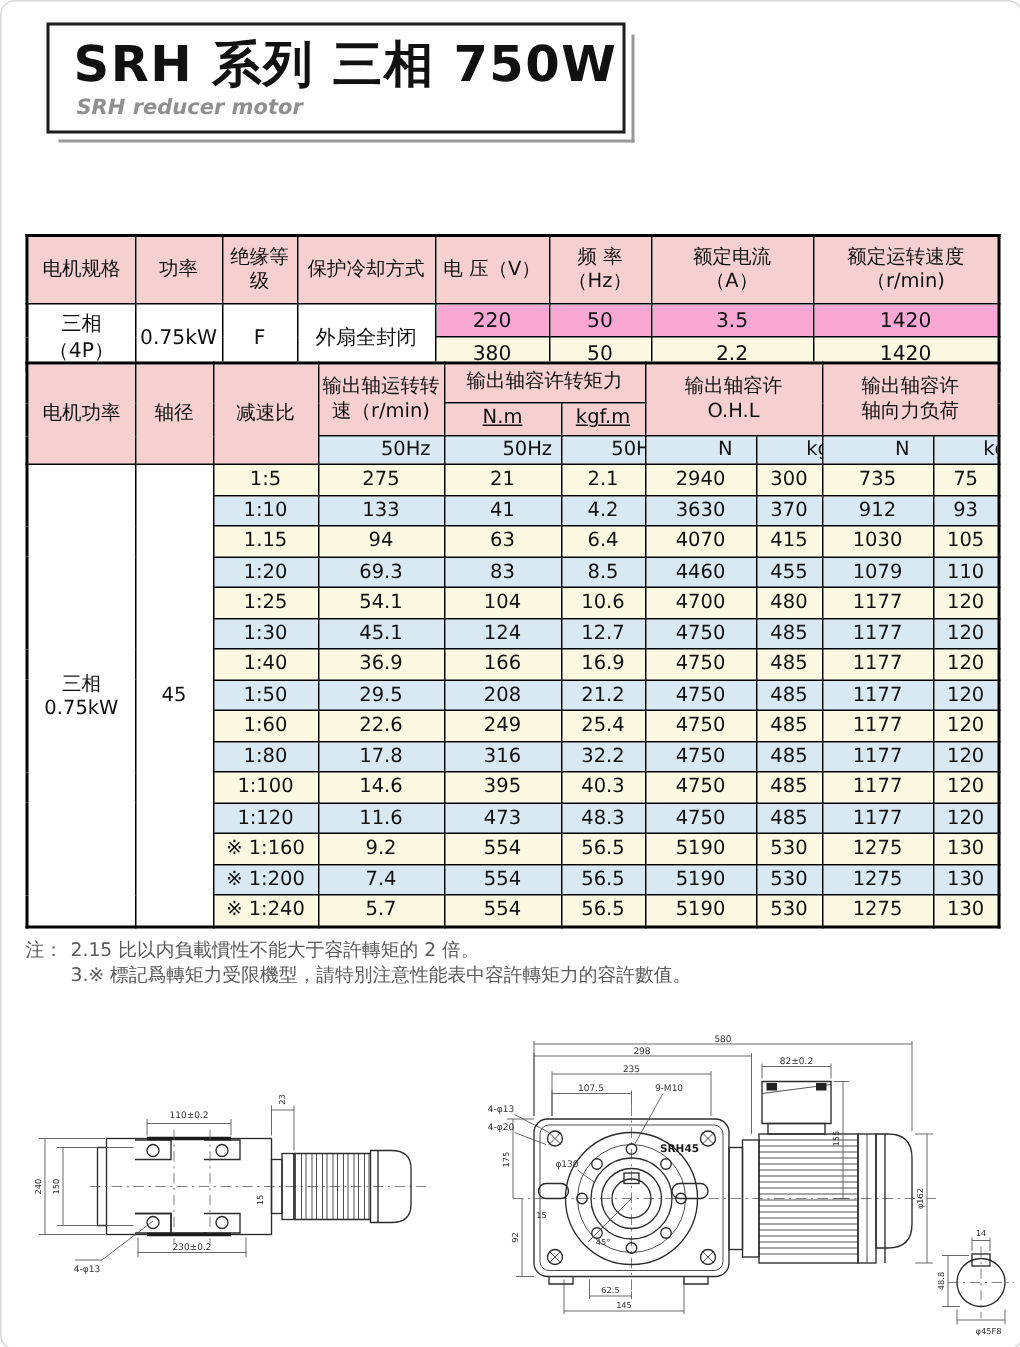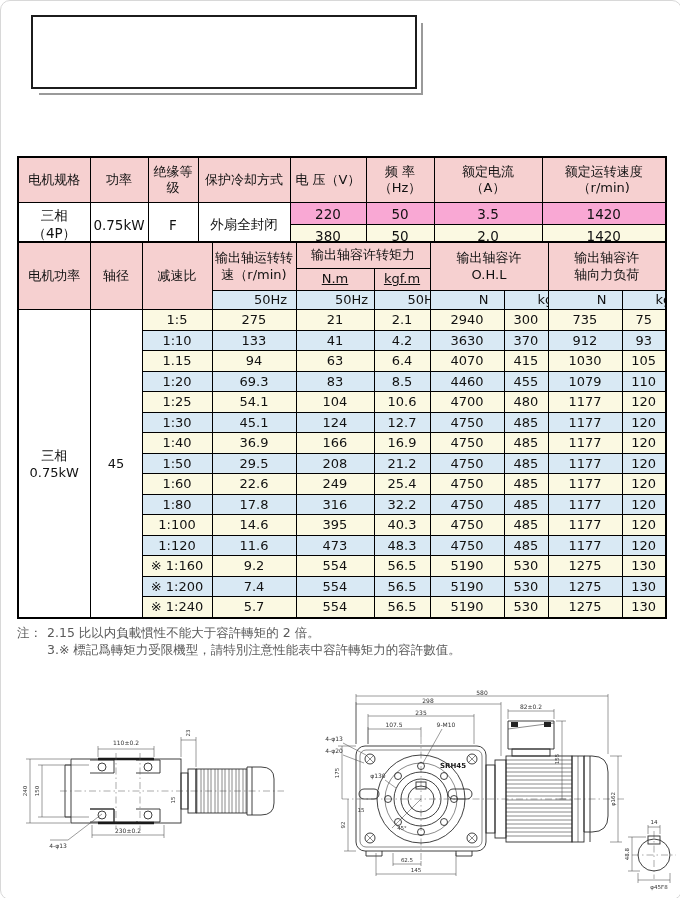--- a/index.html
+++ b/index.html
@@ -47,20 +47,22 @@
   .dts{fill:#333;font-size:5.5px;font-family:"DejaVu Sans",sans-serif;text-anchor:middle;}
   .model{fill:#1a1a1a;font-size:7px;font-weight:bold;font-family:"DejaVu Sans",sans-serif;text-anchor:middle;}
   .caption{position:absolute;left:20px;top:864px;font-size:14px;color:#8a8a8a;}
 </style>
 </head>
 <body>
 
 <div class="page">
 
   <div class="title-box">
+    <div class="title">SRH 系列 三相 750W</div>
+    <div class="subtitle">SRH reducer motor</div>
   </div>
 
   <table class="spec">
     <colgroup>
       <col style="width:72px">
         <col style="width:58px">
         <col style="width:50px">
         <col style="width:92px">
       <col style="width:76px">
         <col style="width:68px">
@@ -90,21 +92,21 @@
         <td rowspan="2" class="w">F</td>
         <td rowspan="2" class="w">外扇全封闭</td>
         <td class="bg-blue">220</td>
         <td class="bg-blue">50</td>
         <td class="bg-blue">3.5</td>
         <td class="bg-blue">1420</td>
       </tr>
       <tr>
         <td class="bg-yellow">380</td>
         <td class="bg-yellow">50</td>
-        <td class="bg-yellow">2.0</td>
+        <td class="bg-yellow">2.2</td>
         <td class="bg-yellow">1420</td>
       </tr>
     </tbody>
   </table>
 
   <table class="perf">
     <colgroup>
       <col style="width:72px">
         <col style="width:52px">
         <col style="width:70px">

